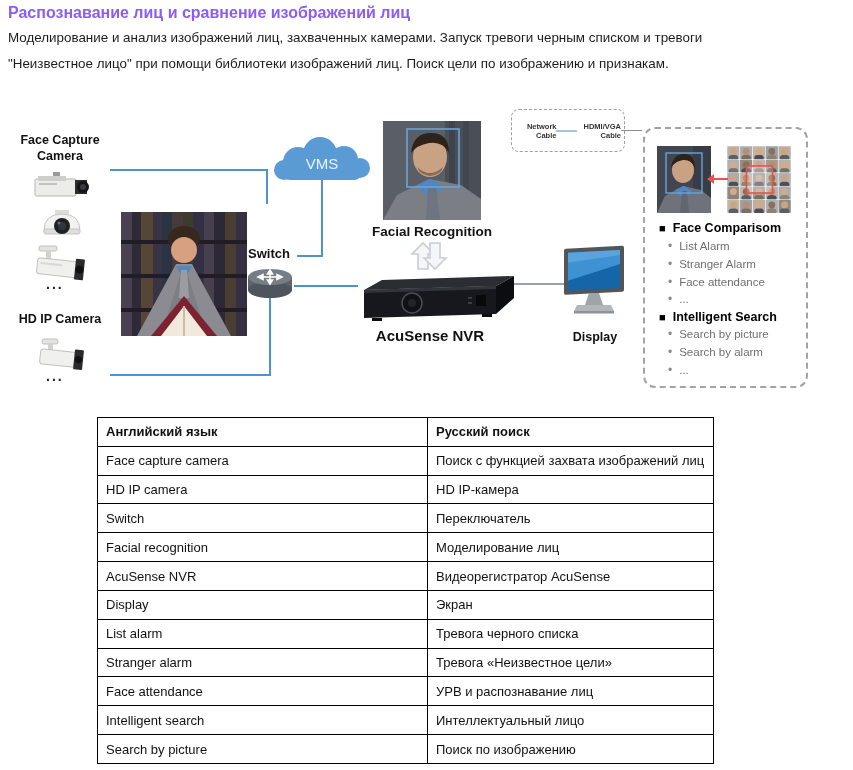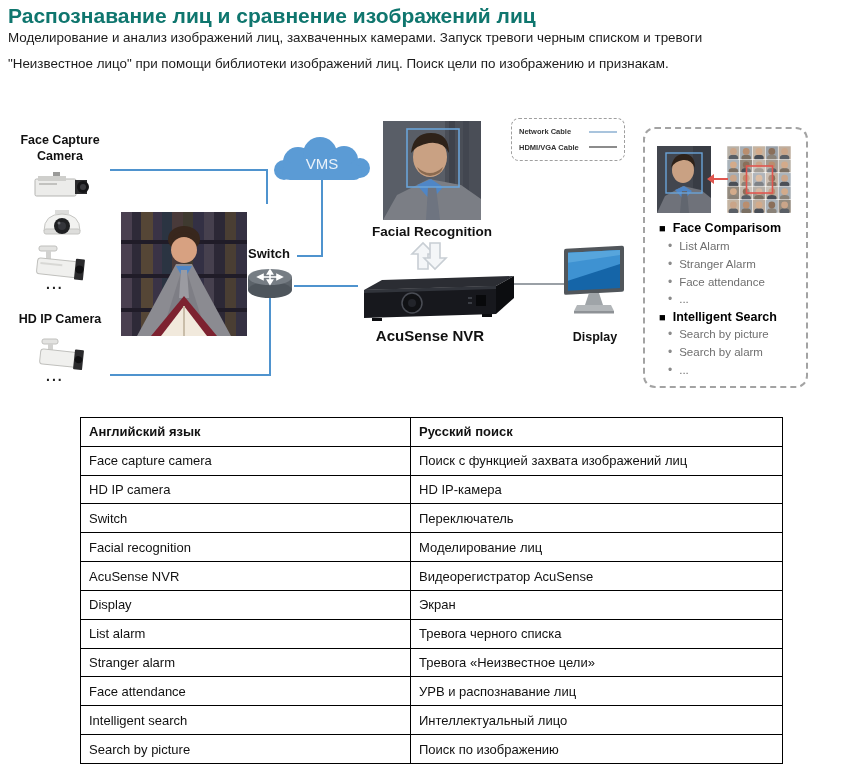--- a/index.html
+++ b/index.html
@@ -2,37 +2,37 @@
 <html><head>
 <meta charset="utf-8">
 <style>
   html,body{margin:0;padding:0;}
   body{
     width:853px;height:770px;position:relative;overflow:hidden;
     background:#ffffff;color:#1a1a1a;
     font-family:"Liberation Sans", sans-serif;
   }
   .abs{position:absolute;}
-  .doc-title{left:8px;top:4px;font-size:21px;font-weight:bold;color:#0f766e;text-align:center;}
+  .doc-title{left:8px;top:4px;font-size:16px;font-weight:bold;color:#8b5cf6;text-align:center;}
   .doc-line{left:8px;font-size:13.4px;color:#1c1c1c;}
   .dline1{top:30px;text-align:center;} .dline2{top:56px;}
 
   
   .dlabel{font-weight:bold;color:#111;font-size:12.5px;text-align:center;line-height:1.25;}
   .dots{font-weight:bold;font-size:14px;letter-spacing:2px;color:#222;}
 
   
   .line{background:#4f93ce;}
   .gline{background:#9aa0a6;}
 
   
   .legend{
-    left:511px;top:118px;width:114px;height:43px;
+    left:511px;top:109px;width:114px;height:43px;
     border:1.5px dashed #9f9f9f;border-radius:8px;box-sizing:border-box;
-    display:flex;flex-direction:column;justify-content:space-evenly;padding:2px 7px;text-align:right;
+    display:flex;flex-direction:row;justify-content:space-evenly;padding:2px 7px;text-align:right;
   }
   .legend-row{display:flex;align-items:center;justify-content:space-between;}
   .legend-label{font-size:7.5px;font-weight:bold;color:#333;}
   .legend-line-net{width:28px;height:2px;background:#a9c4dd;}
   .legend-line-hdmi{width:28px;height:1.5px;background:#8c8c8c;}
 
   
   .panel{
     left:643px;top:127px;width:165px;height:261px;
     border:2px dashed #a3a3a3;border-radius:12px;box-sizing:border-box;
@@ -42,21 +42,21 @@
   .feat-item{font-size:11.5px;color:#6f6f6f;display:flex;align-items:center;gap:7px;left:668px;}
   .feat-item .b{color:#8a8a8a;font-size:12px;line-height:1;}
 
   
   .red-arrow-line{left:713px;top:178px;width:15px;height:2px;background:#e0564f;}
   .red-arrow-head{left:707px;top:174px;width:0;height:0;
     border-top:5px solid transparent;border-bottom:5px solid transparent;border-right:7px solid #e0564f;}
 
   
   table.tr-table{
-    position:absolute;left:80px;top:417px;width:703px;height:347px;
+    position:absolute;left:97px;top:417px;width:617px;height:347px;
     border-collapse:collapse;table-layout:fixed;
   }
   .tr-table th,.tr-table td{
     border:1.4px solid #000;font-size:13px;padding:2px 8px;text-align:left;
     vertical-align:middle;color:#111;overflow:hidden;white-space:nowrap;
   }
   .tr-table th{font-weight:bold;}
   .col-en{width:330px;}
 
   svg{display:block;}

